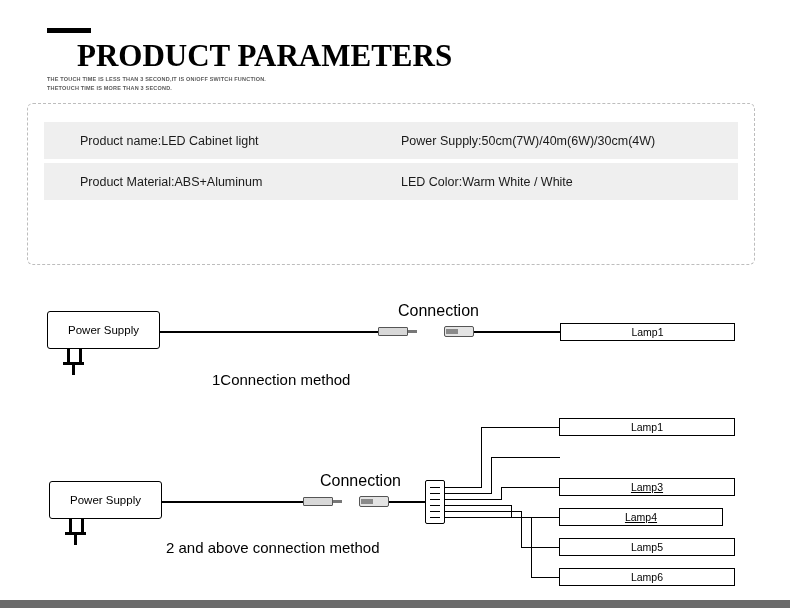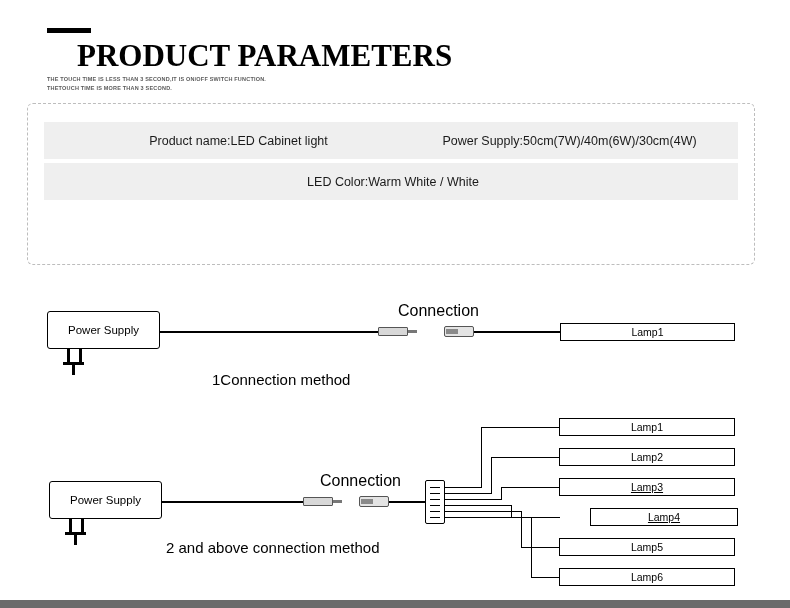--- a/index.html
+++ b/index.html
@@ -73,21 +73,20 @@
     height: 37px;
     background: #efefef;
     margin-bottom: 4px;
     align-items: center;
   }
   .spec-cell {
     font-size: 12.5px;
     color: #1a1a1a;
     padding-left: 0;
     white-space: nowrap;
-    text-align: center;
   }
   .spec-cell.left { width: 353px; padding-left: 36px; box-sizing: border-box; }
   .spec-cell.right { flex: 1; padding-left: 4px; box-sizing: border-box; }
 
   
   .diagram { position: absolute; }
   .psu {
     position: absolute;
     background: #ffffff;
     border: 1.6px solid #000000;
@@ -195,20 +194,21 @@
   <div class="subtitle l1">THE TOUCH TIME IS LESS THAN 3 SECOND,IT IS ON/OFF SWITCH FUNCTION.</div>
   <div class="subtitle l2">THETOUCH TIME IS MORE THAN 3 SECOND.</div>
 
   <div class="spec-box"></div>
   <div class="spec-table">
     <div class="spec-row">
       <div class="spec-cell left">Product name:LED Cabinet light</div>
       <div class="spec-cell right">Power Supply:50cm(7W)/40m(6W)/30cm(4W)</div>
     </div>
     <div class="spec-row">
+      <div class="spec-cell left">Product Material:ABS+Aluminum</div>
       <div class="spec-cell right">LED Color:Warm White / White</div>
     </div>
   </div>
 
   <div class="diagram" style="left:0; top:0; width:790px; height:608px;">
 
     <div class="psu" style="left:47px; top:311px; width:113px; height:38px;">
       <span>Power Supply</span>
     </div>
 
@@ -286,27 +286,24 @@
     <div class="wire" style="left:521px; top:511px; width:1.4px; height:37px;"></div>
     <div class="wire" style="left:521px; top:547px; width:39px; height:1.4px;"></div>
 
     <div class="wire" style="left:445px; top:517px; width:87px; height:1.4px;"></div>
     <div class="wire" style="left:531px; top:517px; width:1.4px; height:61px;"></div>
     <div class="wire" style="left:531px; top:577px; width:29px; height:1.4px;"></div>
 
     <div class="lamp" style="left:559px; top:418px; width:176px; height:18px;">
       <span>Lamp1</span>
     </div>
-    <div class="lamp" style="left:559px; top:448px; width:176px; height:18px;">
-      <span>Lamp2</span>
-    </div>
     <div class="lamp" style="left:559px; top:478px; width:176px; height:18px;text-decoration:underline;">
       <span>Lamp3</span>
     </div>
-    <div class="lamp" style="left:590px; top:508px; width:148px; height:18px;text-decoration:underline;">
+    <div class="lamp" style="left:559px; top:508px; width:164px; height:18px;text-decoration:underline;">
       <span>Lamp4</span>
     </div>
     <div class="lamp" style="left:559px; top:538px; width:176px; height:18px;">
       <span>Lamp5</span>
     </div>
     <div class="lamp" style="left:559px; top:568px; width:176px; height:18px;">
       <span>Lamp6</span>
     </div>
 
     <div class="caption" style="left:166px; top:539px;">2 and above connection method</div>

